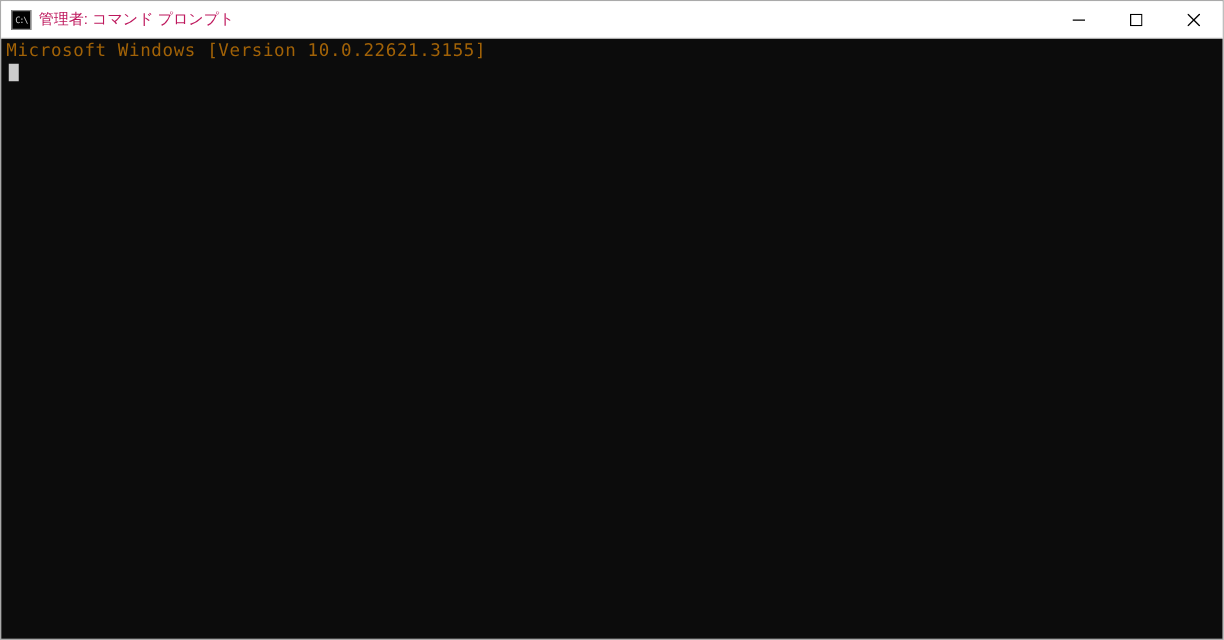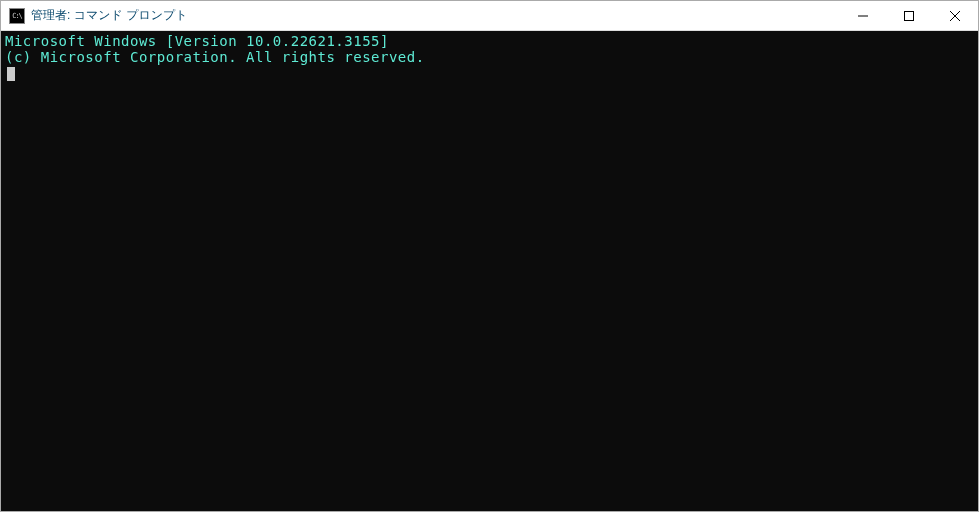--- a/index.html
+++ b/index.html
@@ -40,21 +40,21 @@
       display: flex;
       align-items: center;
       justify-content: center;
       font-size: 7px;
       color: #ccc;
       font-family: monospace;
       letter-spacing: -1px;
     }
     .titlebar-title {
       font-size: 12px;
-      color: #0c4a6e;
+      color: #be185d;
       flex: 1;
       white-space: nowrap;
     }
     .titlebar-controls {
       display: flex;
       height: 100%;
     }
     .titlebar-btn {
       width: 46px;
       height: 100%;
@@ -65,21 +65,21 @@
       background: transparent;
       border: none;
     }
     .titlebar-btn svg {
       width: 10px;
       height: 10px;
     }
     .console {
       flex: 1;
       background: #0c0c0c;
-      color: #5eead4;
+      color: #a16207;
       font-family: "MS Gothic", "Consolas", monospace;
       font-size: 14px;
       line-height: 16px;
       padding: 2px 4px;
       white-space: pre;
       overflow: hidden;
       letter-spacing: 0.5px;
     }
     .console-line {
       display: block;
@@ -116,14 +116,14 @@
           </svg>
       </button>
       <button class="titlebar-btn close" aria-label="Close">
         <svg viewBox="0 0 10 10">
             <line x1="0" y1="0" x2="10" y2="10" stroke="#000" stroke-width="1"></line>
             <line x1="10" y1="0" x2="0" y2="10" stroke="#000" stroke-width="1"></line>
           </svg>
       </button>
     </div>
   </div>
-  <div class="console"><span class="console-line">Microsoft Windows [Version 10.0.22621.3155]</span><span class="console-line">(c) Microsoft Corporation. All rights reserved.</span><span class="console-line"></span><span class="console-line"><span class="cursor"></span></span></div>
+  <div class="console"><span class="console-line">Microsoft Windows [Version 10.0.22621.3155]</span><span class="console-line"></span><span class="console-line"><span class="cursor"></span></span></div>
 </div>
 
 </body></html>

